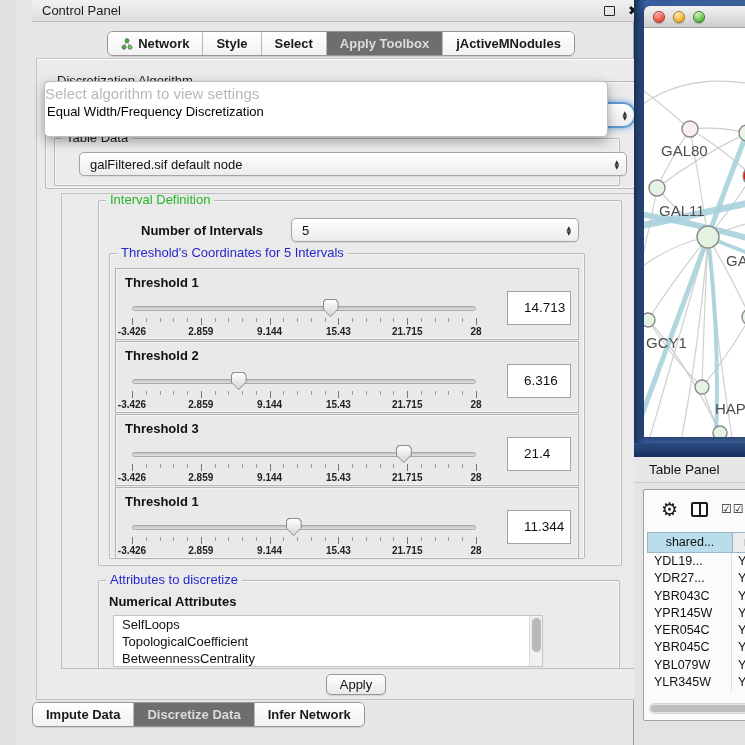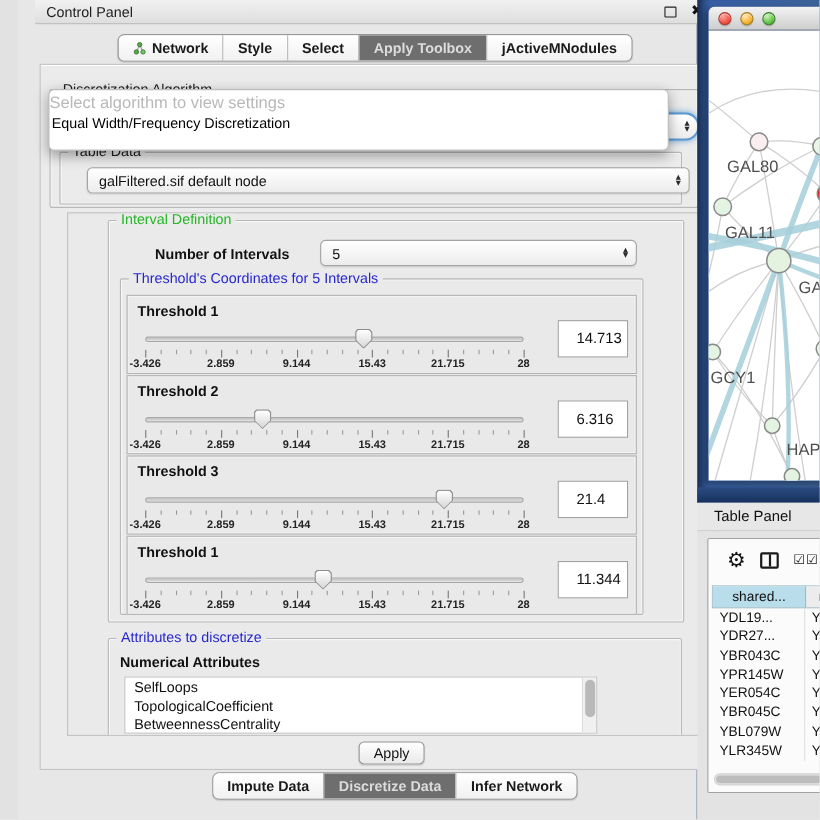--- a/index.html
+++ b/index.html
@@ -13,21 +13,21 @@
   #cp-title { font-size:13px; color:#1c1c1c; }
   #cp-titlebar .spacer { flex:1; }
   #float-icon { width:11px; height:10px; border:1.6px solid #222; border-radius:1px; margin-right:13px; }
   #close-icon { font-family:"DejaVu Sans", sans-serif; font-size:13px; font-weight:bold; color:#111; line-height:12px; }
 
   .segtabs { display:flex; height:25px; border:1px solid #979797; border-radius:6px; background:#fbfbfb; overflow:hidden; box-shadow:0 1px 1px rgba(0,0,0,.12); }
   .segtabs .seg { display:flex; align-items:center; gap:5px; padding:0 13px; font-size:13px; font-weight:bold; color:#1a1a1a; background:linear-gradient(#ffffff,#f1f1f1); border-left:1px solid #b9b9b9; white-space:nowrap; }
   .segtabs .seg:first-child { border-left:none; }
   .segtabs .seg.selected { background:#6e6e6e; color:#dcdcdc; }
   #top-tabs { left:0; top:31px; width:618px; display:flex; justify-content:center; }
-  #bottom-tabs { left:0; top:702px; width:654px; display:flex; justify-content:center; }
+  #bottom-tabs { left:0; top:702px; width:654px; display:flex; justify-content:flex-start; }
 
   #cp-content { left:4px; top:58px; width:608px; height:642px; background:#ebebeb; border:1px solid #c3c3c3; box-shadow:inset 0 1px 0 #fff; }
 
   .group { position:absolute; border:1px solid #b9b9b9; border-radius:2px; box-shadow:inset 0 0 0 1px #f6f6f6; }
   .group > .gtitle { position:absolute; top:-9px; left:7px; padding:0 4px; background:#ebebeb; font-size:13px; line-height:15px; white-space:nowrap; }
   .gtitle.green { color:#27b427; }
   .gtitle.blue  { color:#2727cd; }
   .gtitle.black { color:#1c1c1c; }
 
   .mcombo { position:absolute; display:flex; align-items:center; height:24px; padding:0 7px 0 10px; font-size:13px; color:#111;

